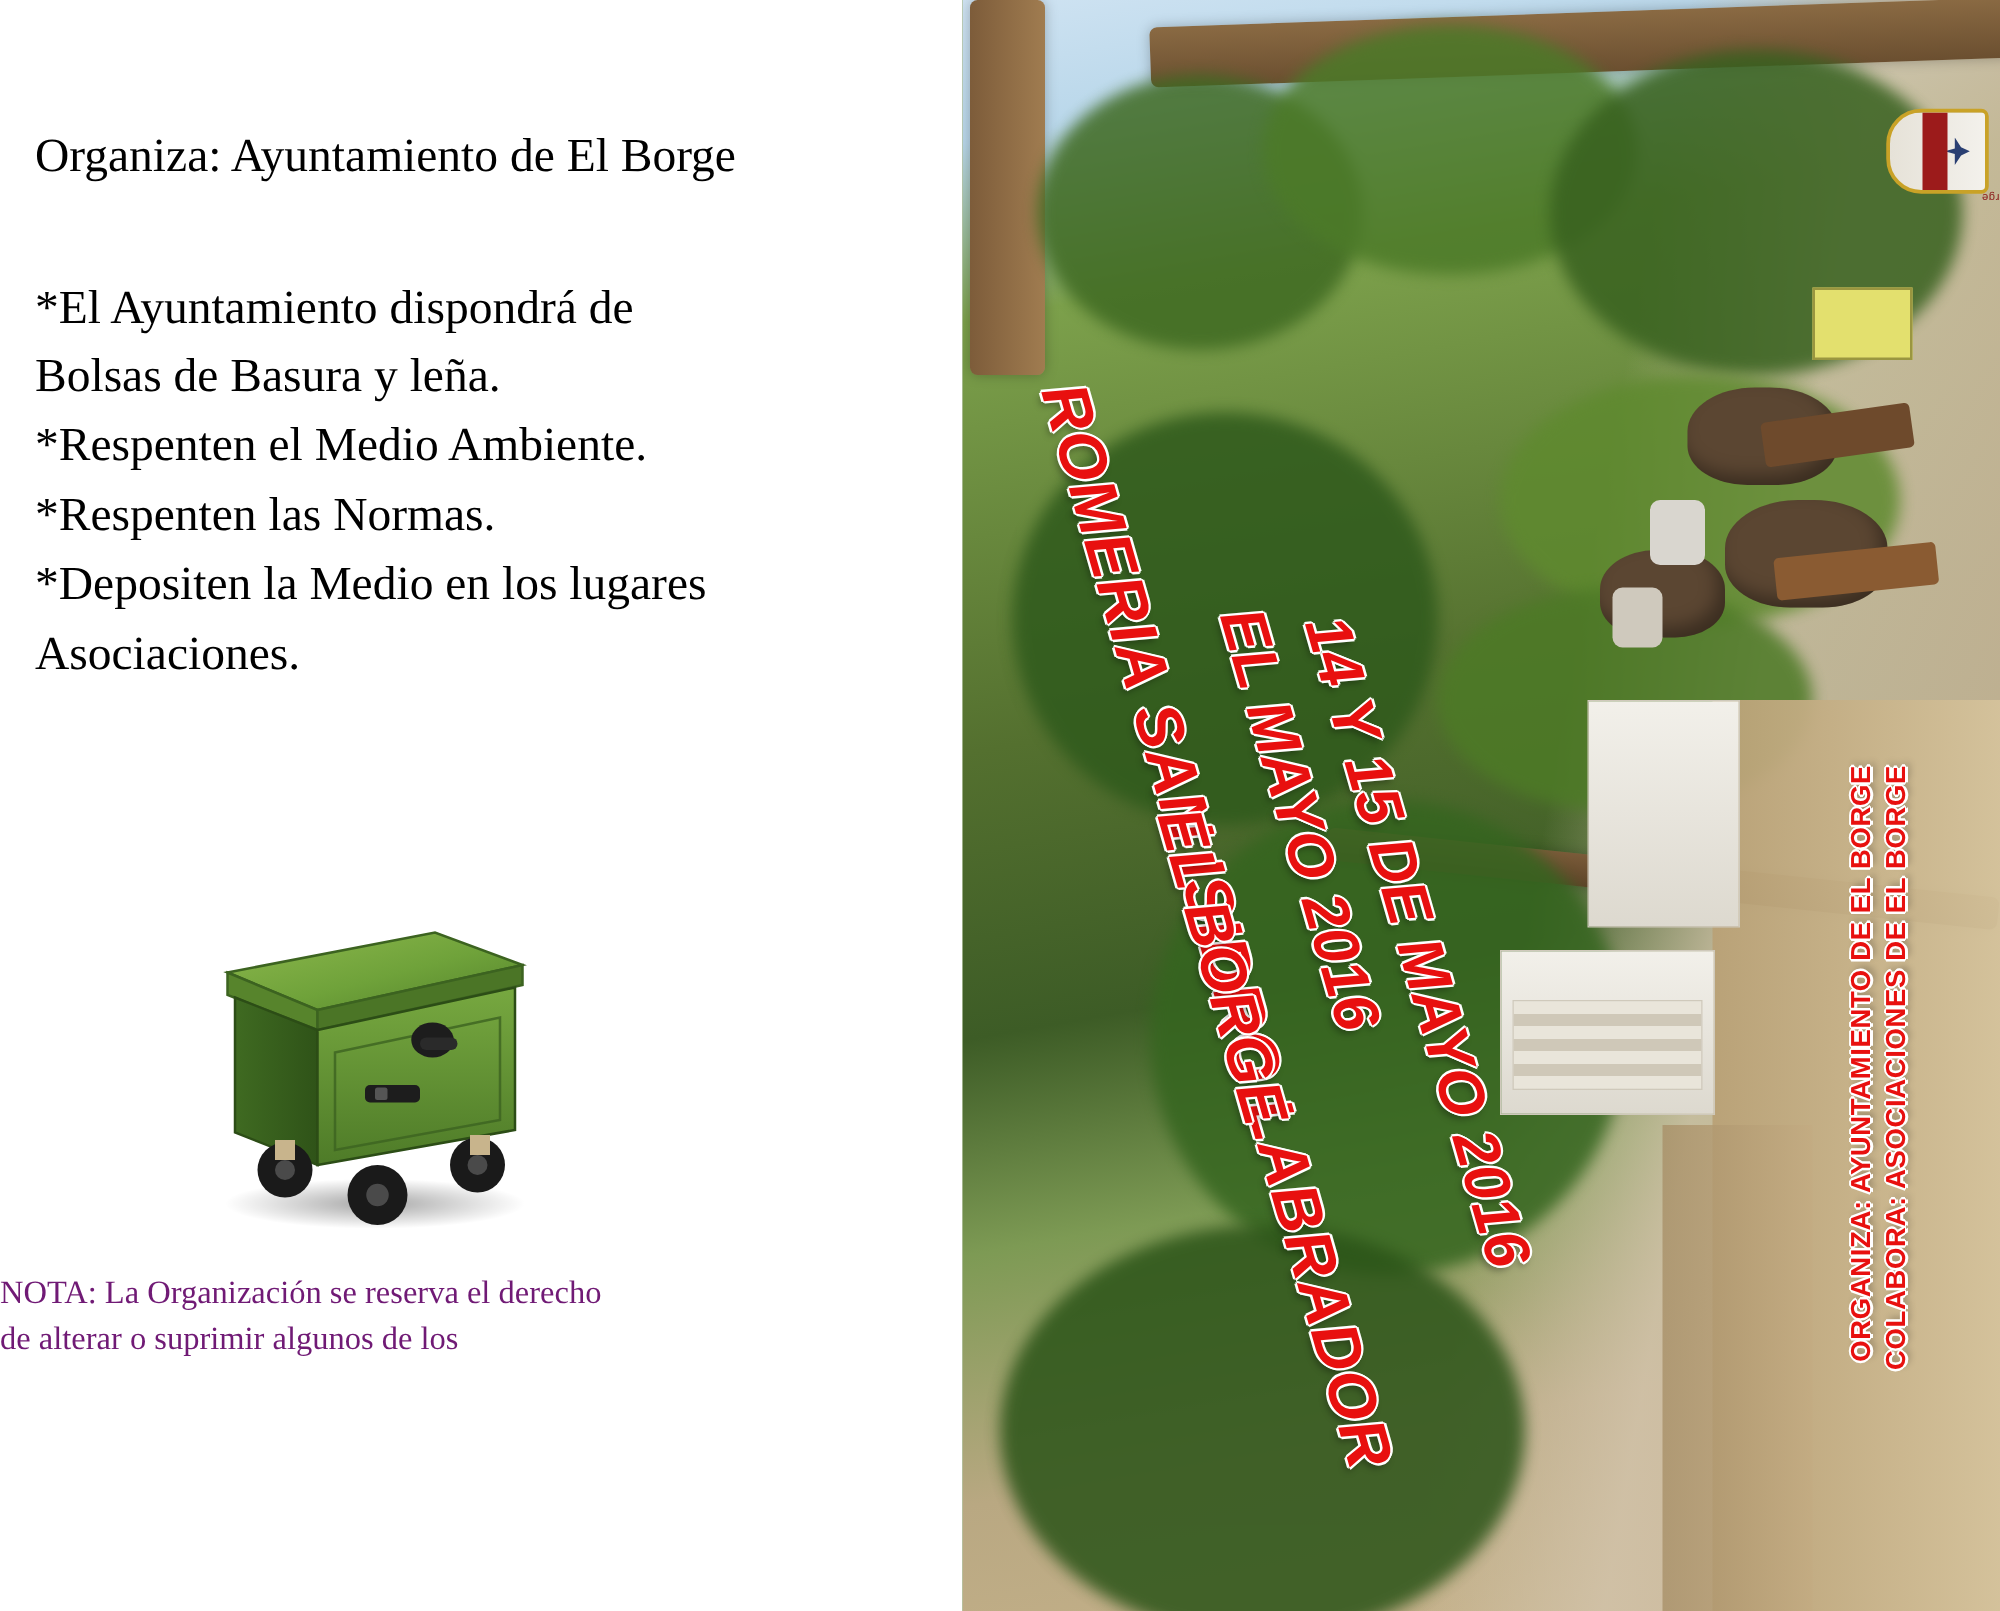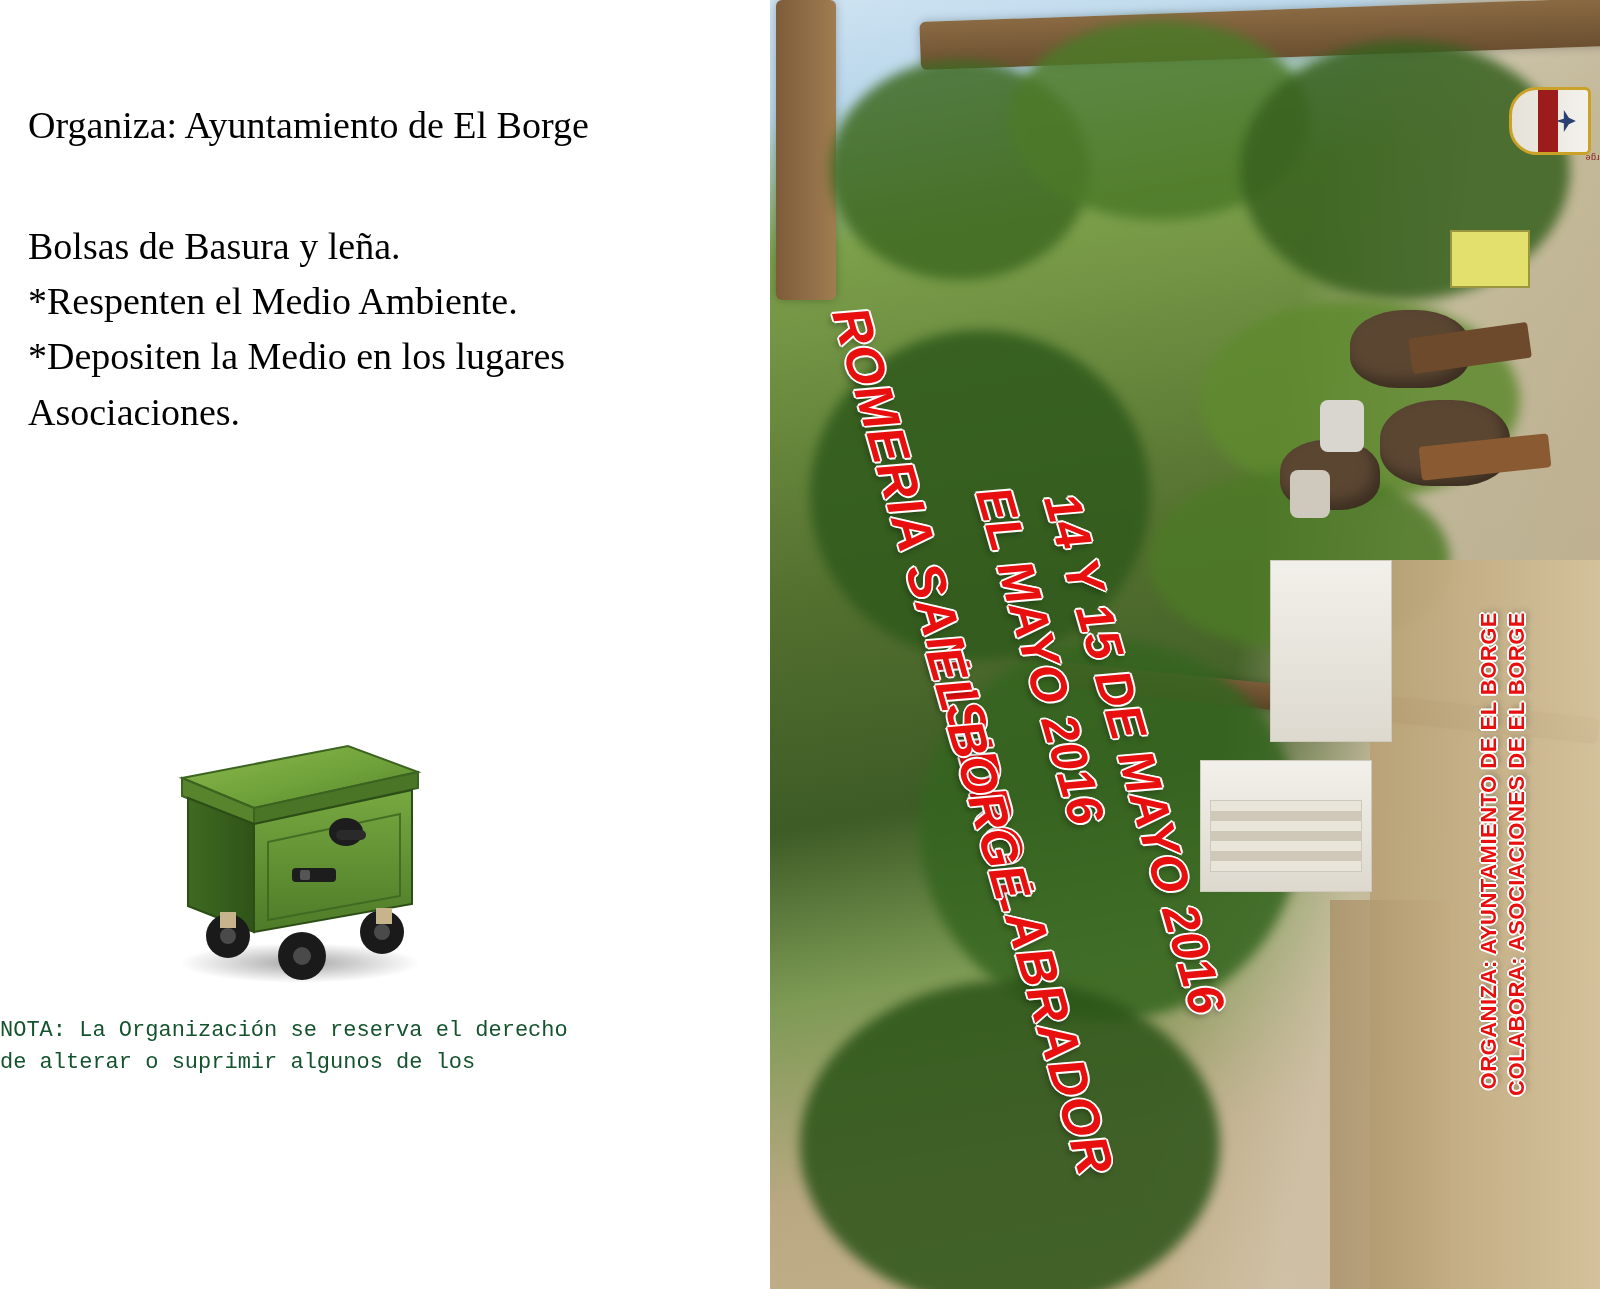--- a/index.html
+++ b/index.html
@@ -52,24 +52,23 @@
     height: 270px;
   }
   .note-block {
     position: absolute;
     left: 0px;
     top: 1015px;
     width: 740px;
     padding-left: 0px;
   }
   .note-line {
-    font-size: 22px;
+    font-size: 26px;
     line-height: 1.44;
-    color: #14532d;
-    font-family: Liberation Mono, monospace;
+    color: #701a75;
   }
 
   
   .poster {
     position: absolute;
     left: 770px;
     top: 0px;
     width: 830px;
     height: 1289px;
     overflow: hidden;
@@ -185,22 +184,24 @@
 </head>
 <body>
 
 <div class="page">
 
   <div class="left-panel">
 
     <div class="org-line">Organiza: Ayuntamiento de El Borge</div>
 
     <div class="rules-block">
+      <div class="rule-line">*El Ayuntamiento dispondrá de</div>
       <div class="rule-line">Bolsas de Basura y leña.</div>
       <div class="rule-line">*Respenten el Medio Ambiente.</div>
+      <div class="rule-line">*Respenten las Normas.</div>
       <div class="rule-line">*Depositen la Medio en los lugares</div>
       <div class="rule-line">Asociaciones.</div>
     </div>
 
     <div class="bin-wrap">
       <svg viewBox="0 0 300 270" width="300" height="270" aria-hidden="true">
         <defs>
           <linearGradient id="lidG" x1="0" y1="0" x2="1" y2="1">
             <stop offset="0%" stop-color="#8db84d"></stop>
             <stop offset="55%" stop-color="#6fa23a"></stop>

